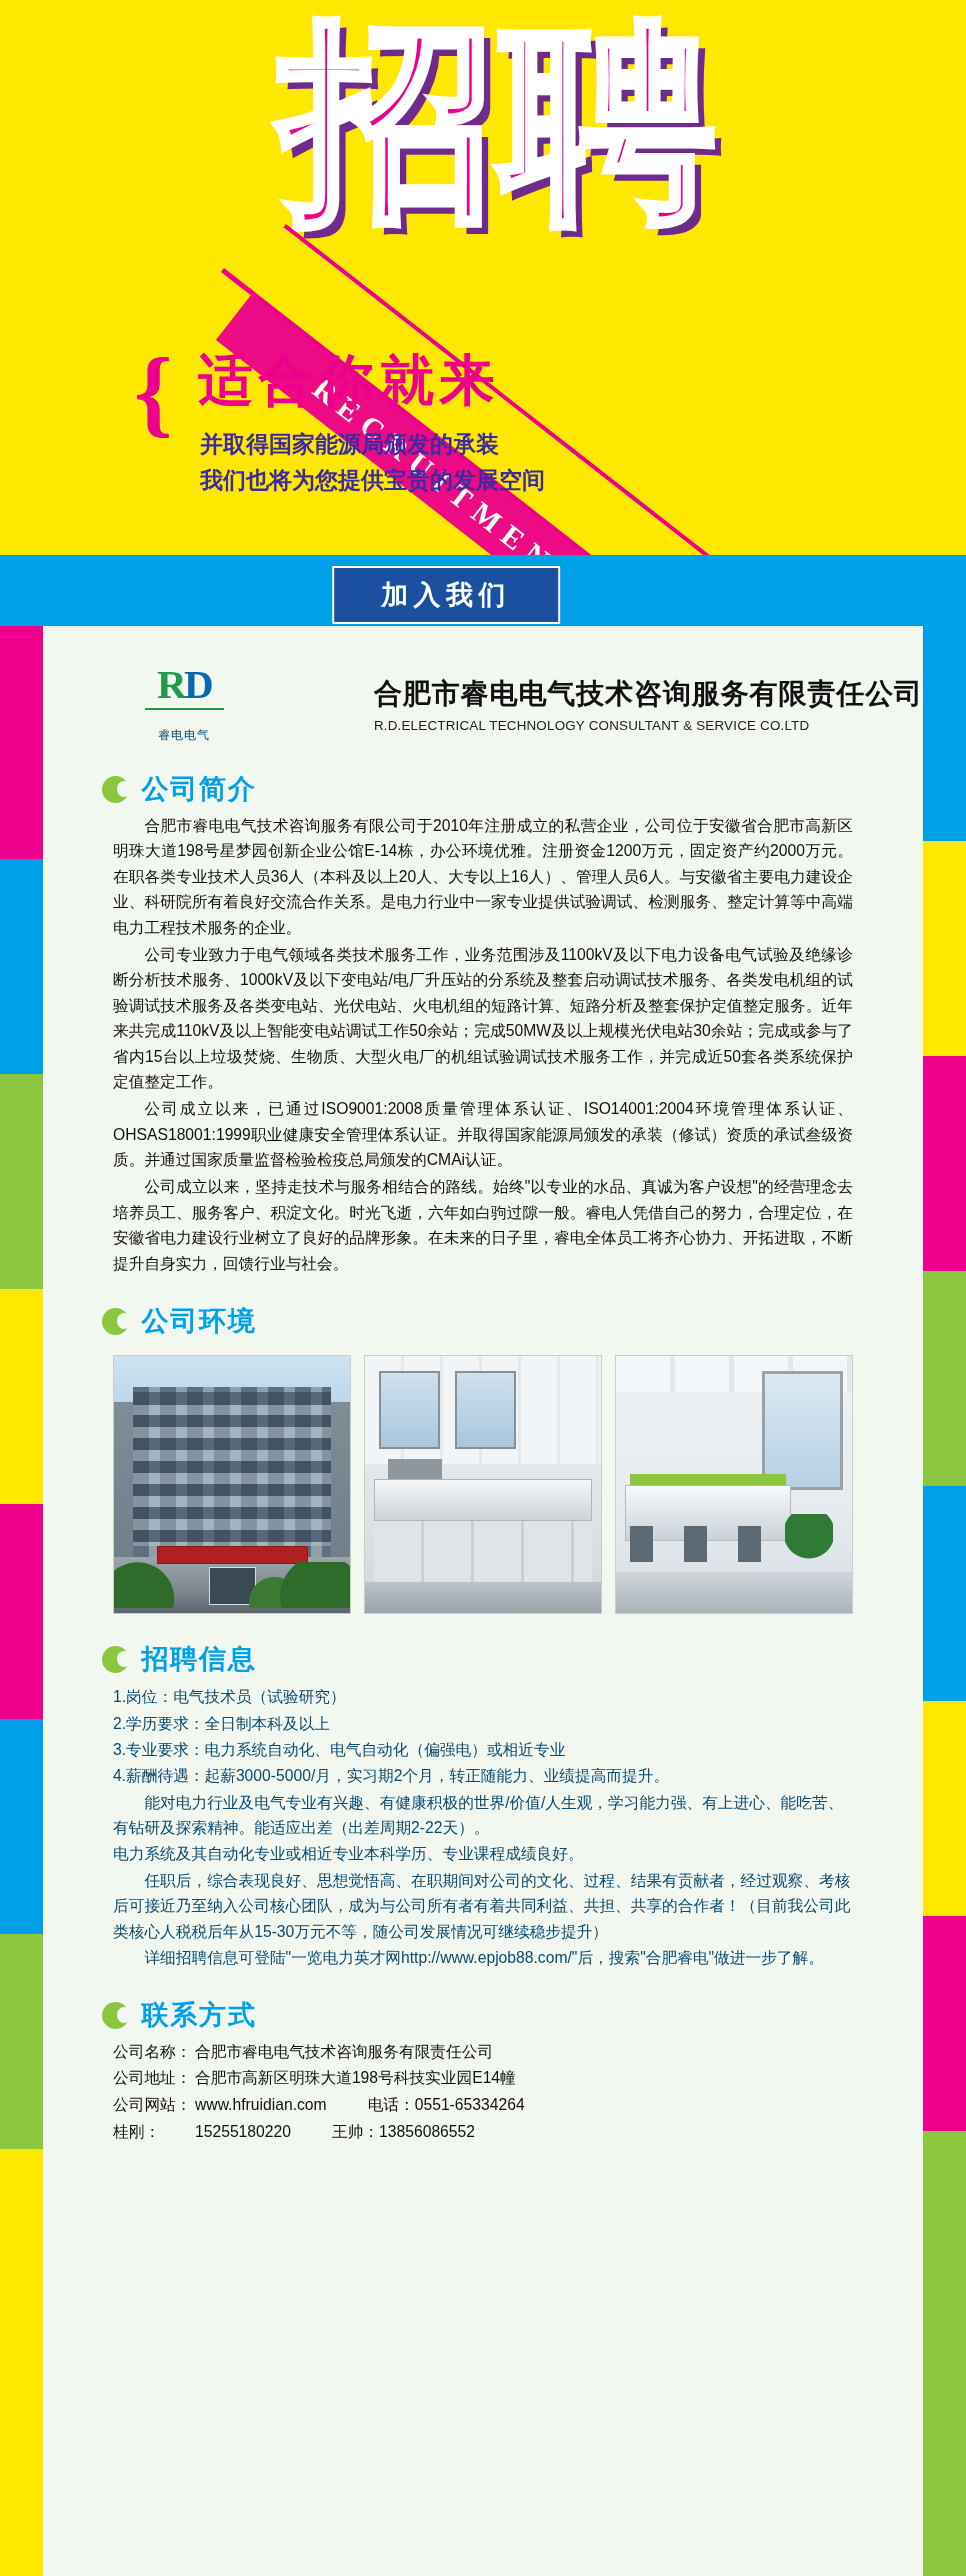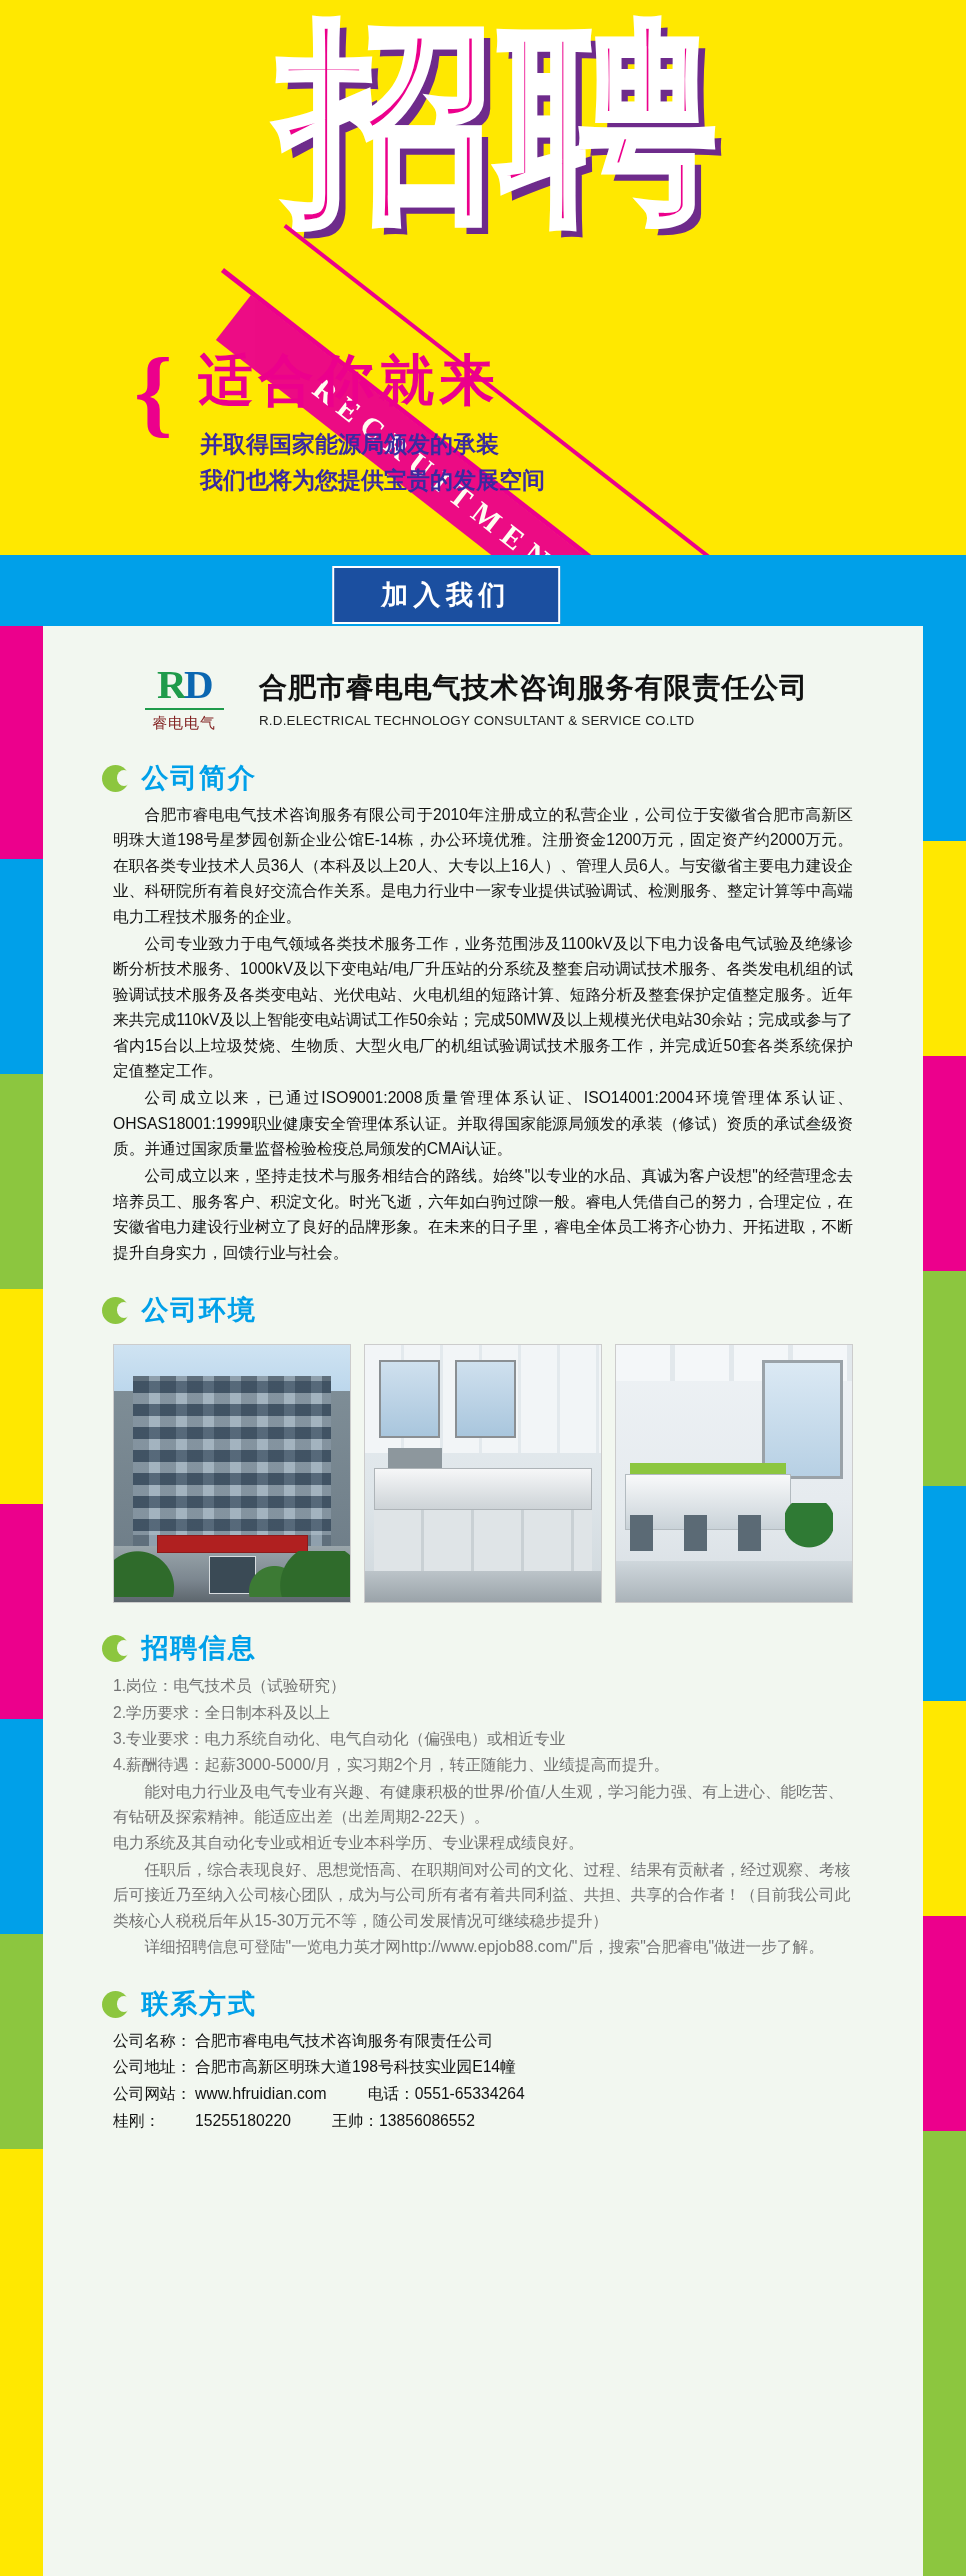--- a/index.html
+++ b/index.html
@@ -97,29 +97,30 @@
     position:absolute; left:50%; top:10.7px; transform:translateX(-50%);
     background:#1b4fa0; color:#fff; font-size:27px; font-weight:bold;
     padding:9px 47px; letter-spacing:5.4px;
     border:2.7px solid #ffffff;
   }
 
   
   .logo-row {
     display:flex; align-items:center; gap:32px;
     padding: 38px 0 0 98px;
+    justify-content: space-between;
   }
   .logo-mark { width:86px; text-align:center; }
   .logo-rd {
     font-size:41px; font-weight:bold; color:#1f9b4b;
     font-family:"Liberation Serif", serif; letter-spacing:-2.7px;
     line-height:1;
   }
   .logo-rd .d { color:#0b67b1; }
-  .logo-cn { font-size:15px; color:#7f1d1d; margin-top:4px; letter-spacing:0.9px;}
+  .logo-cn { font-size:12px; color:#0c4a6e; margin-top:17px; letter-spacing:0.9px;}
   .logo-underline{height:2.7px;background:#1f9b4b;margin:2.7px auto 1.8px;width:79px;}
   .co-names .cn { font-size:28px; font-weight:bold; color:#111; letter-spacing:0.9px;}
   .co-names .en { font-size:13.4px; color:#222; margin-top:5.4px; letter-spacing:0.2px;}
 
   
   .section-title {
     display:flex; align-items:center; gap:12.5px;
     margin: 27px 0 5.4px 59px;
   }
   .ct-icon {
@@ -194,21 +195,21 @@
     background:#8cc63f;}
   .of-chairs{position:absolute;left:6%;top:66%;width:66%;height:14%;
     background:repeating-linear-gradient(90deg,#5b6a75 0 23px,transparent 23px 54px);}
   .of-plant{position:absolute;right:8%;bottom:14%;width:48px;height:63px;
     background:radial-gradient(circle at 50% 30%, #2f7a34 0 25px, transparent 26px);}
   .of-floor{position:absolute;left:0;bottom:0;width:100%;height:16%;
     background:linear-gradient(180deg,#cfd7dc,#aab3b9);}
 
   
   .plain-list {
-    margin: 7.2px 70px 0 70px; font-size:15.7px; color:#737373; line-height:1.62;
+    margin: 7.2px 70px 0 70px; font-size:15.7px; color:#0c4a6e; line-height:1.62;
   }
   .plain-list div { margin-bottom:0.9px; }
   .indent { text-indent:2em; }
 
   
   .contact {
     margin: 5.4px 70px 0 70px; font-size:15.7px; color:#111; line-height:1.7;
   }
   .contact .row { display:flex; }
   .contact .lbl { width:82px; flex:none; }

